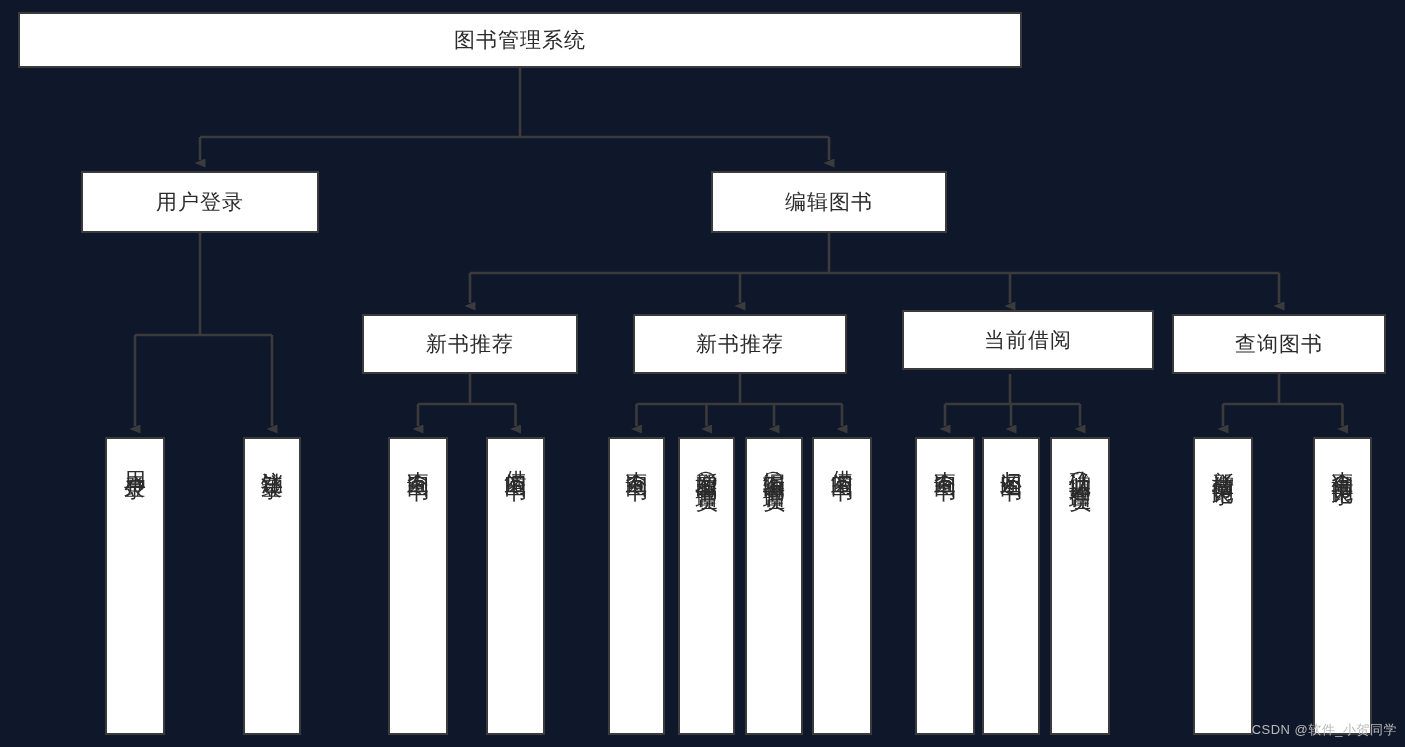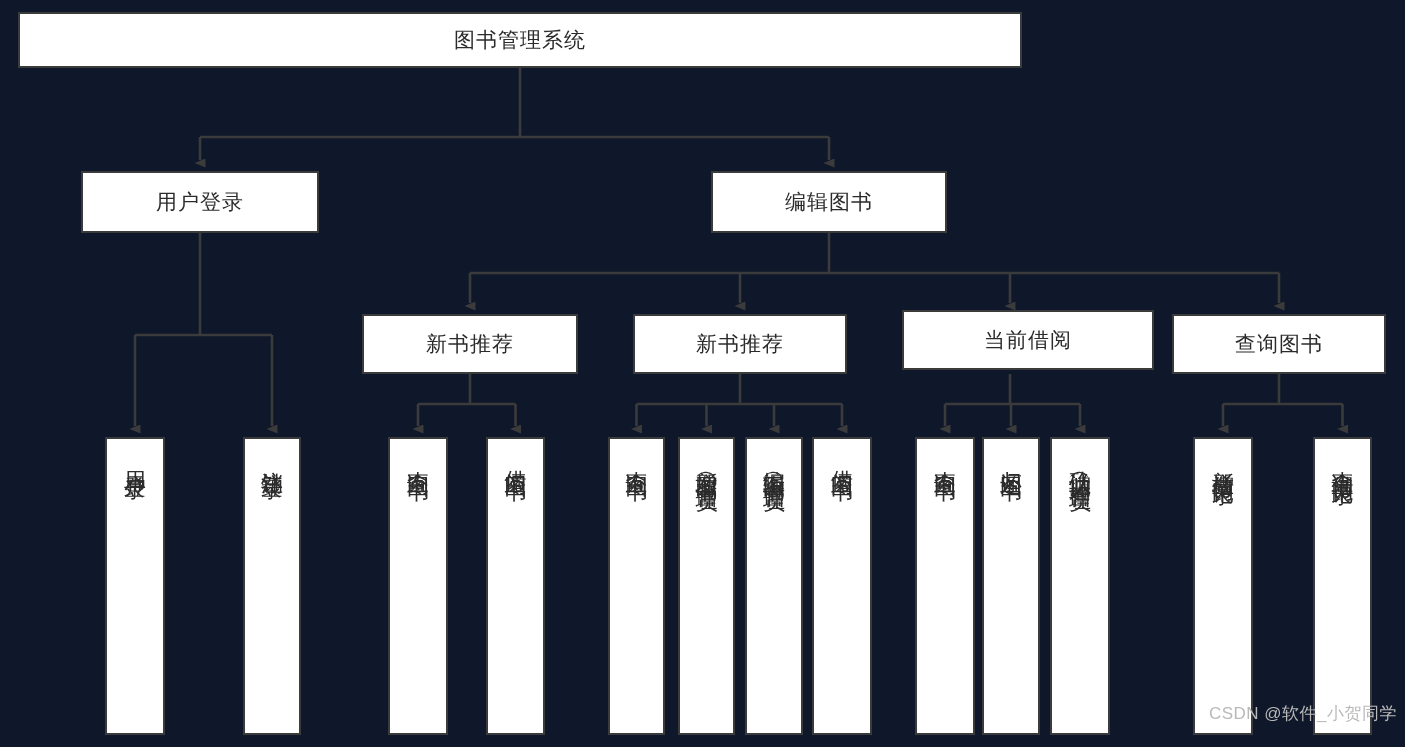--- a/index.html
+++ b/index.html
@@ -55,23 +55,23 @@
   .node-box.vertical .node-label {
     writing-mode: vertical-rl;
     text-orientation: upright;
     font-size: 22px;
     letter-spacing: 3px;
     line-height: 1.1;
   }
   #watermark {
     position: absolute;
     right: 8px;
-    bottom: 22px;
+    bottom: 8px;
     color: #b9b9b9;
-    font-size: 17px;
+    font-size: 13px;
     letter-spacing: 0.5px;
     white-space: nowrap;
     user-select: none;
   }
 </style>
 </head>
 <body>
 
 <div id="diagram-root">
 

